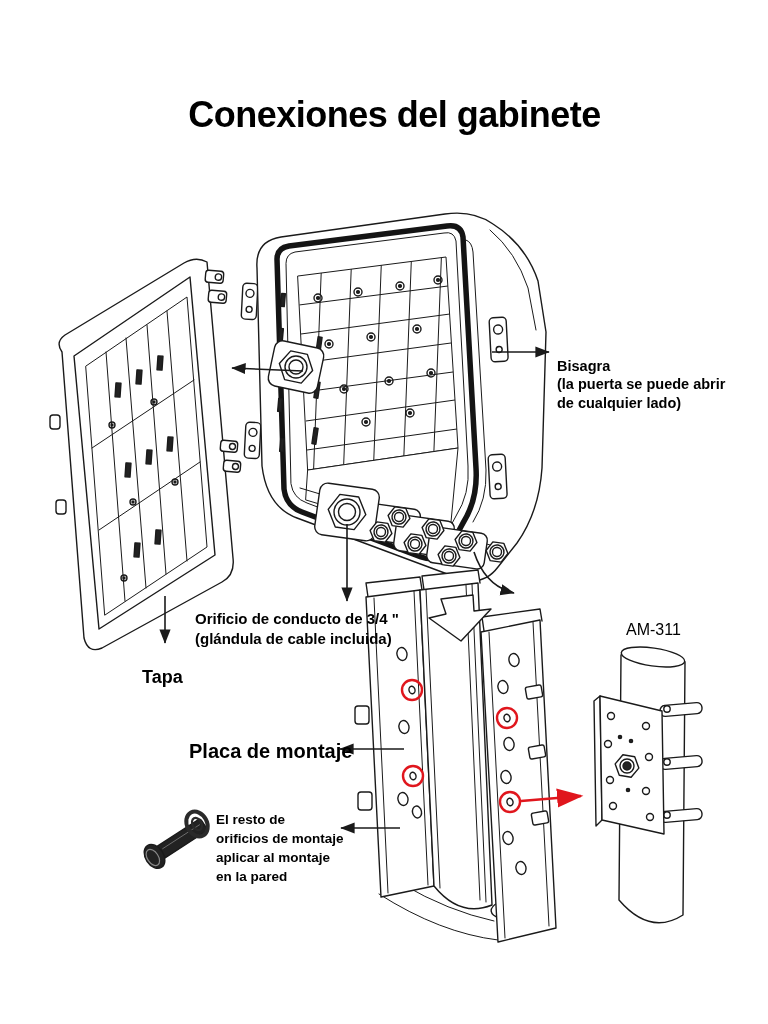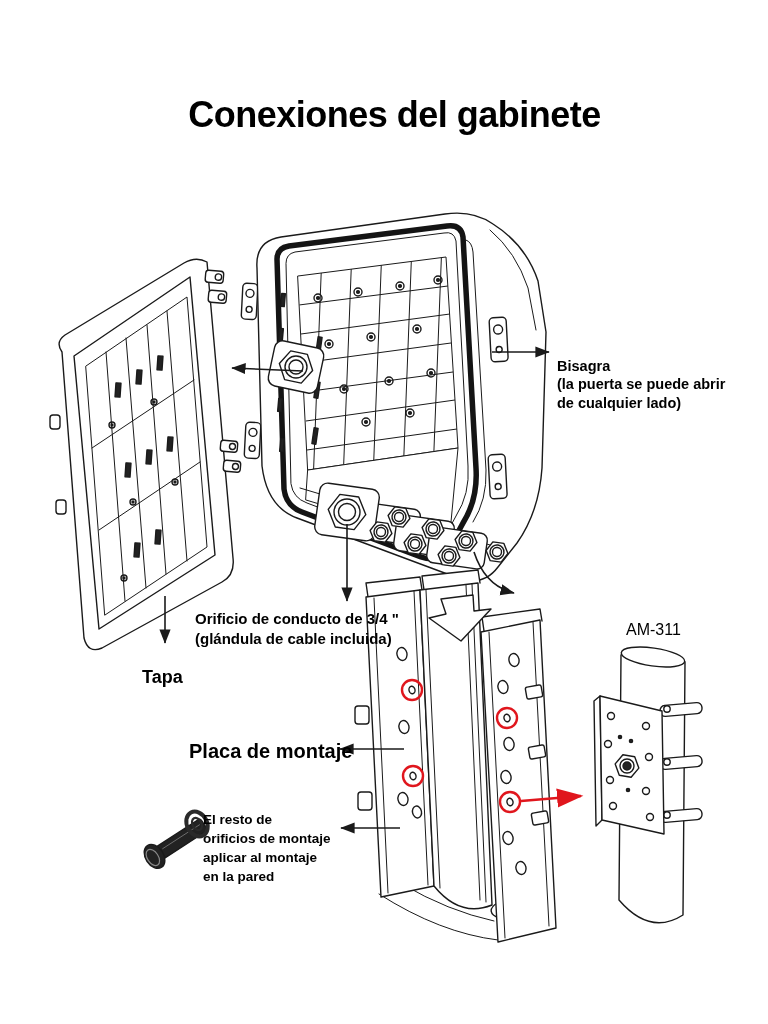--- a/index.html
+++ b/index.html
@@ -11,21 +11,21 @@
         font-family:"Liberation Sans",sans-serif;overflow:hidden;padding-left:21px;}
   .title{position:absolute;left:0;right:0;top:94px;text-align:center;
          font-size:36px;font-weight:bold;color:var(--text);letter-spacing:-0.5px;}
   .label{position:absolute;color:var(--text);font-weight:bold;white-space:pre-line;line-height:1.26;}
   .lbl-side-conduit{left:100px;top:349px;width:142px;font-size:12px;}
   .lbl-hinge{left:557px;top:320px;width:205px;font-size:14.5px;margin-top:37px;}
   .lbl-m16{left:523px;top:583px;font-size:17px;}
   .lbl-bottom-conduit{left:195px;top:609px;font-size:15px;line-height:1.35;}
   .lbl-tapa{left:142px;top:650px;font-size:18px;margin-top:16px;}
   .lbl-placa{left:189px;top:739px;font-size:20px;}
-  .lbl-resto{left:203px;top:811px;font-size:13.5px;line-height:1.4;}
+  .lbl-resto{left:216px;top:811px;font-size:13.5px;line-height:1.4;}
   .lbl-am311{left:626px;top:620px;font-size:16px;font-weight:normal;}
   svg.diagram{position:absolute;left:0;top:0;}
   .art{stroke:var(--line);fill:none;stroke-width:1.4;stroke-linecap:round;stroke-linejoin:round;}
   .fw{fill:var(--background);}
   .thick{stroke-width:5.5;stroke:#141414;}
   .thin{stroke-width:1;}
   .dk{fill:var(--screw);stroke:var(--line);}
   .red{stroke:var(--highlight);stroke-width:2.4;fill:none;}
   .mk{fill:var(--line);stroke:none;}
   .mkr{fill:var(--highlight);stroke:none;}

